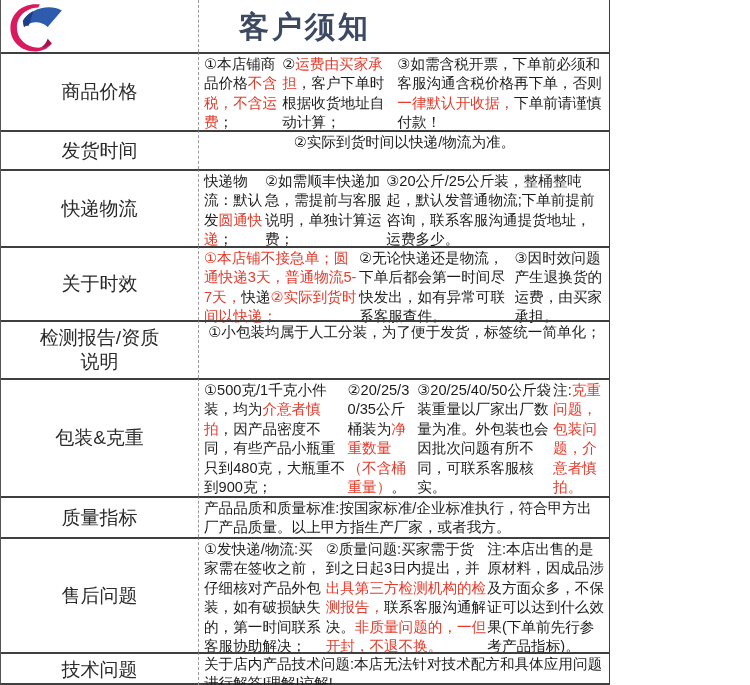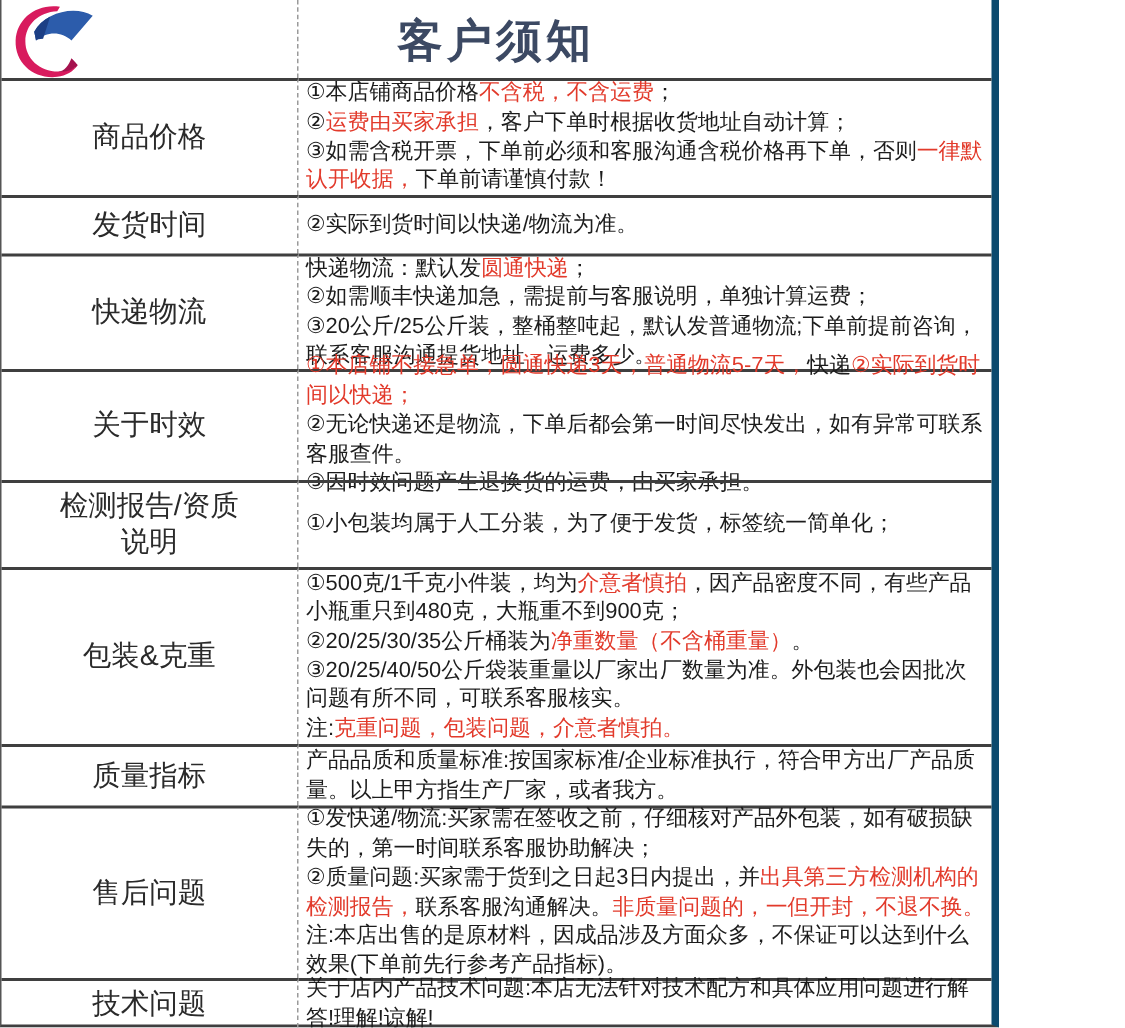--- a/index.html
+++ b/index.html
@@ -4,39 +4,39 @@
 <style>
   * { margin:0; padding:0; box-sizing:border-box; }
   html,body { background:#ffffff; }
   body {
     width:750px; height:685px; overflow:hidden;
     font-family:"Liberation Sans","DejaVu Sans",sans-serif;
     color:#1c1c1c;
   }
   .table {
     position:relative;
-    width:666px; height:685px;
+    width:610px; height:685px;
     display:grid;
     grid-template-columns:198px 1fr;
     grid-template-rows:52px 78px 39px 77px 74px 58px 118px 41px 115px 33px;
     border-left:1px solid #555;
-    border-right:5px solid #0c4a6e;
+    border-right:1px solid #0c4a6e;
     border-bottom:2px solid #3f3f3f;
     background:#fff;
   }
   .label-cell {
     border-right:1px dashed #9a9a9a;
     display:flex; align-items:center; justify-content:center;
     text-align:center;
     font-size:19px; color:#2a2a2a;
     white-space:pre-line;
     line-height:24px;
   }
   .content-cell {
-    display:flex; flex-direction:column; justify-content:center;
+    display:flex; flex-direction:row; justify-content:center;
     padding:1px 4px 1px 5px;
   }
   .rt { border-top:2px solid #3f3f3f; }
   .para {
     font-size:14.6px;
     line-height:19.4px;
     letter-spacing:0;
     word-break:break-all;
   }
   .red { color:var(--accent-red,#e23a2b); }

